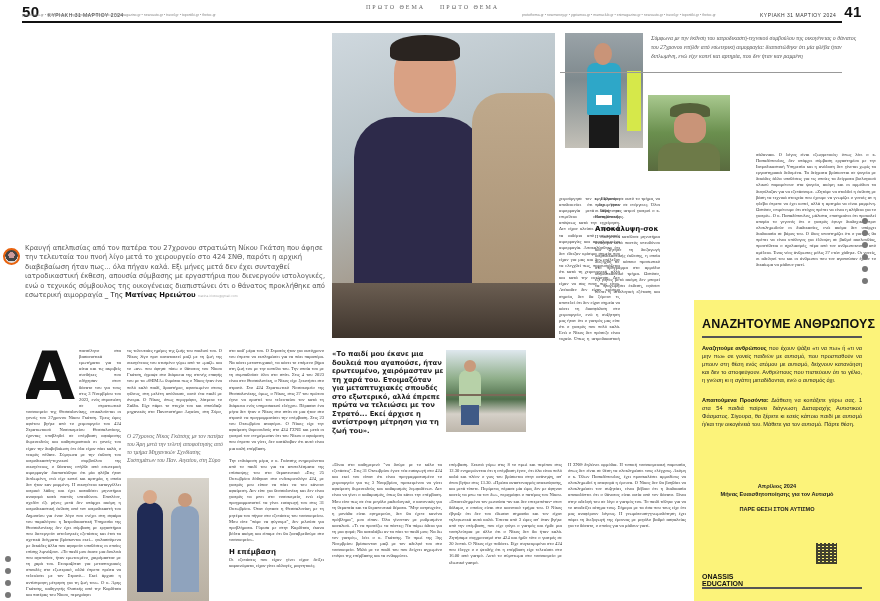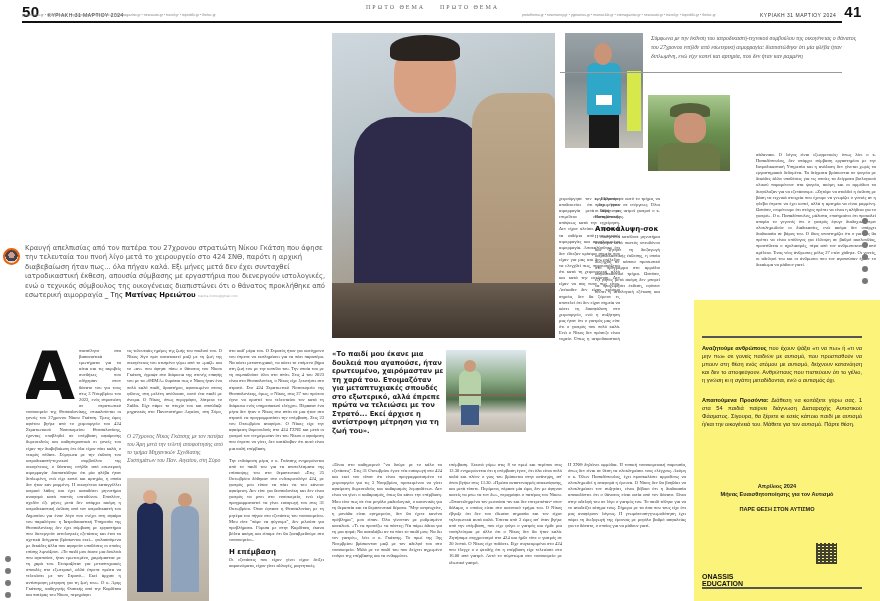--- a/index.html
+++ b/index.html
@@ -410,20 +410,21 @@
 <div class="social" style="left:862px; top:218px;">
   <span></span>
   <span></span>
   <span></span>
   <span></span>
   <span></span>
   <span></span>
 </div>
 
 <div class="ad">
+  <div class="ad-title">ΑΝΑΖΗΤΟΥΜΕ ΑΝΘΡΩΠΟΥΣ</div>
   <div class="ad-rule" style="top:36px;"></div>
   <div class="ad-body" style="top:44px;">
     <b>Αναζητούμε ανθρώπους</b><span> που έχουν ψάξει «τι να πω» ή «τι να μην πω» σε γονείς παιδιών με αυτισμό, που προσπαθούν να μπουν στη θέση ενός ατόμου με αυτισμό, δείχνουν κατανόηση και δεν το αποφεύγουν. Ανθρώπους που πιστεύουν ότι το γέλιο, η γνώση κι η αγάπη μεταδίδονται, ενώ ο αυτισμός όχι.</span>
   </div>
   <div class="ad-body" style="top:96px;">
     <b>Απαιτούμενα Προσόντα:</b><span> Διάθεση να κοιτάξετε γύρω σας. 1 στα 54 παιδιά παίρνει διάγνωση Διαταραχής Αυτιστικού Φάσματος. Σίγουρα, θα ξέρετε κι εσείς κάποιο παιδί με αυτισμό ή/και την οικογένειά του. Μάθετε για τον αυτισμό. Πάρτε θέση.</span>
   </div>
   <div class="ad-center" style="top:182px; left:-10px;">Απρίλιος 2024</div>
   <div class="ad-center" style="top:190px; left:-10px;">Μήνας Ευαισθητοποίησης για τον Αυτισμό</div>
   <div class="ad-center" style="top:205px; left:-10px;">ΠΑΡΕ ΘΕΣΗ ΣΤΟΝ ΑΥΤΙΣΜΟ</div>

